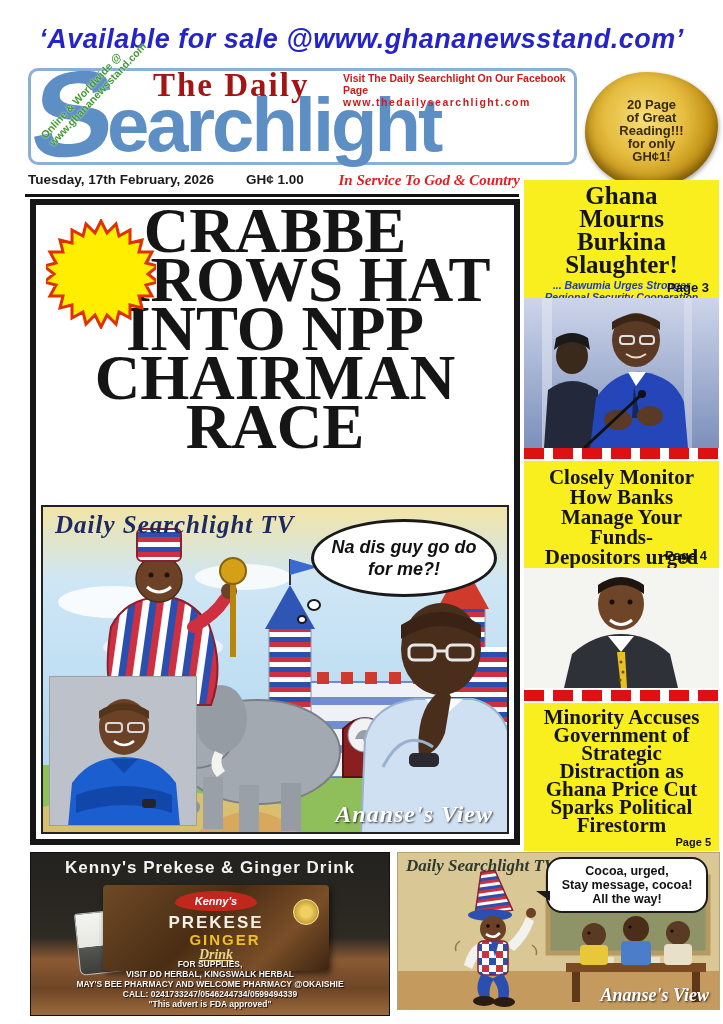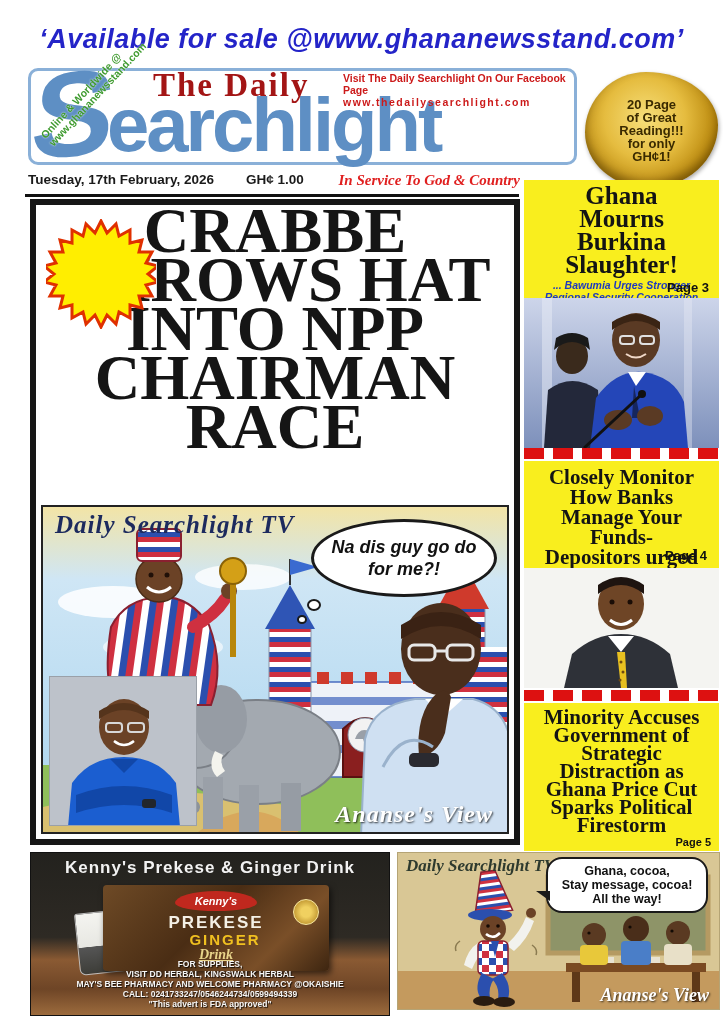--- a/index.html
+++ b/index.html
@@ -490,21 +490,21 @@
         <path d="M93,88 L97,104 L101,88 Z" fill="#2b4fae"></path>
         <path d="M84,120 q-8,14 -2,24 l10,2 q-2,-12 4,-20 Z" fill="#2b4fae"></path>
         <path d="M104,120 q10,12 6,26 l-10,0 q2,-12 -6,-20 Z" fill="#2b4fae"></path>
         <ellipse cx="86" cy="148" rx="11" ry="5" fill="#2a1c10"></ellipse>
         <ellipse cx="106" cy="149" rx="11" ry="5" fill="#2a1c10"></ellipse>
         <path d="M62,88 q-6,4 -4,10 M134,92 q6,4 4,10" stroke="#8a7a50" stroke-width="1.5" fill="none"></path>
       </g>
     </svg>
     <div class="toon2-label">Daily Searchlight TV</div>
     <div class="speech-bubble2">
-      <div>Ghana, cocoa,</div>
+      <div>Cocoa, urged,</div>
       <div>Stay message, cocoa!</div>
       <div>All the way!</div>
     </div>
     <div class="sb2-tail"></div>
     <div class="toon2-credit">Ananse's View</div>
   </div>
 
 </div>
 
 </body></html>

